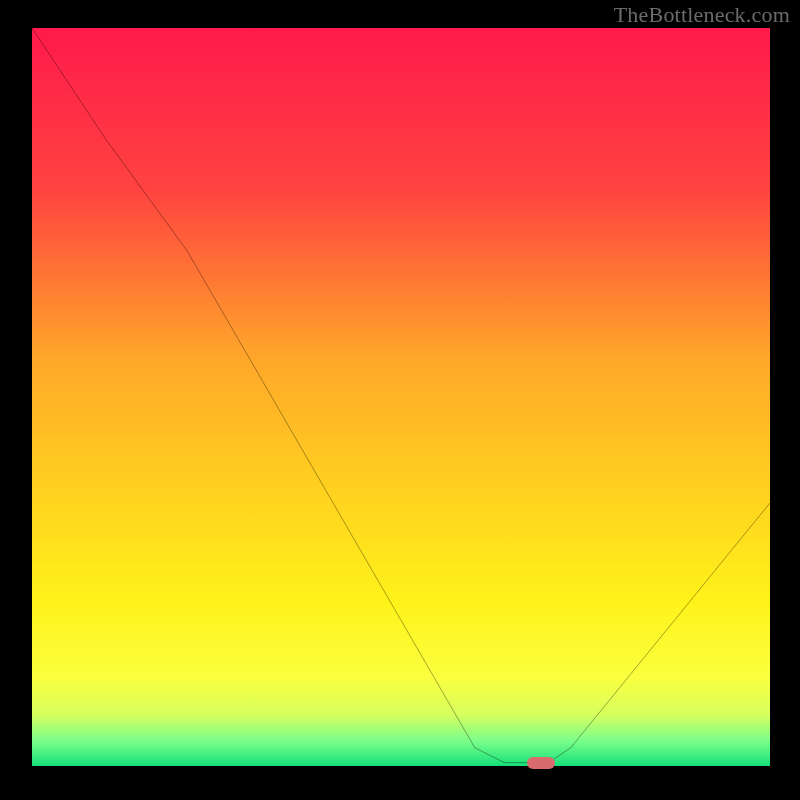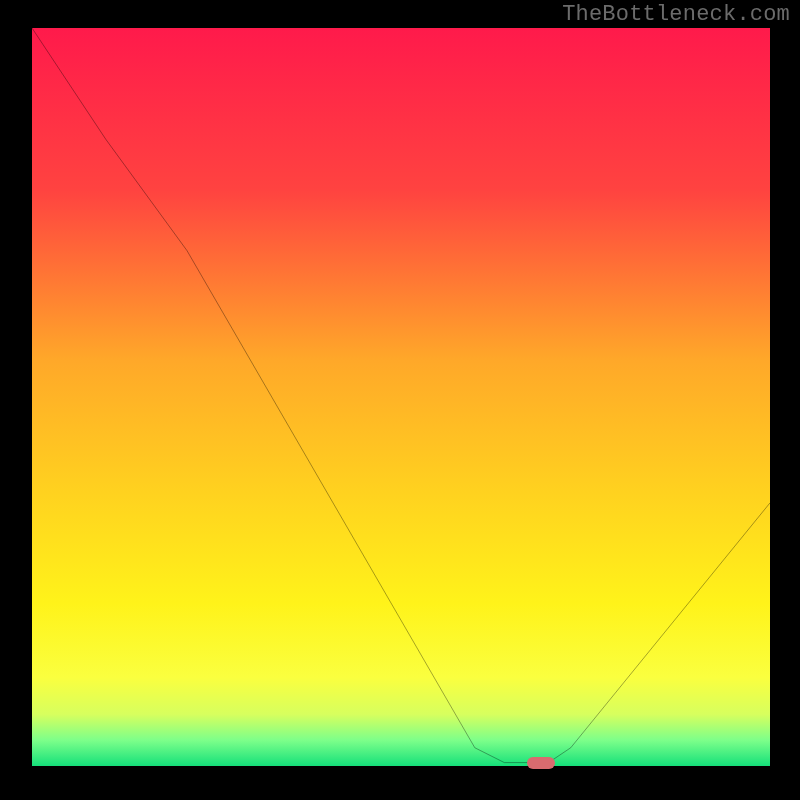--- a/index.html
+++ b/index.html
@@ -13,21 +13,21 @@
   .frame {
     position: relative;
     width: 800px;
     height: 800px;
     background: #000;
   }
   .watermark {
     position: absolute;
     top: 2px;
     right: 10px;
-    font-family: Liberation Mono, monospace;
+    font-family: Liberation Serif, serif;
     font-size: 22px;
     color: #6b6b6b;
     letter-spacing: 0.2px;
     z-index: 20;
   }
   .plot {
     position: absolute;
     left: 32px;
     top: 28px;
     width: 738px;

